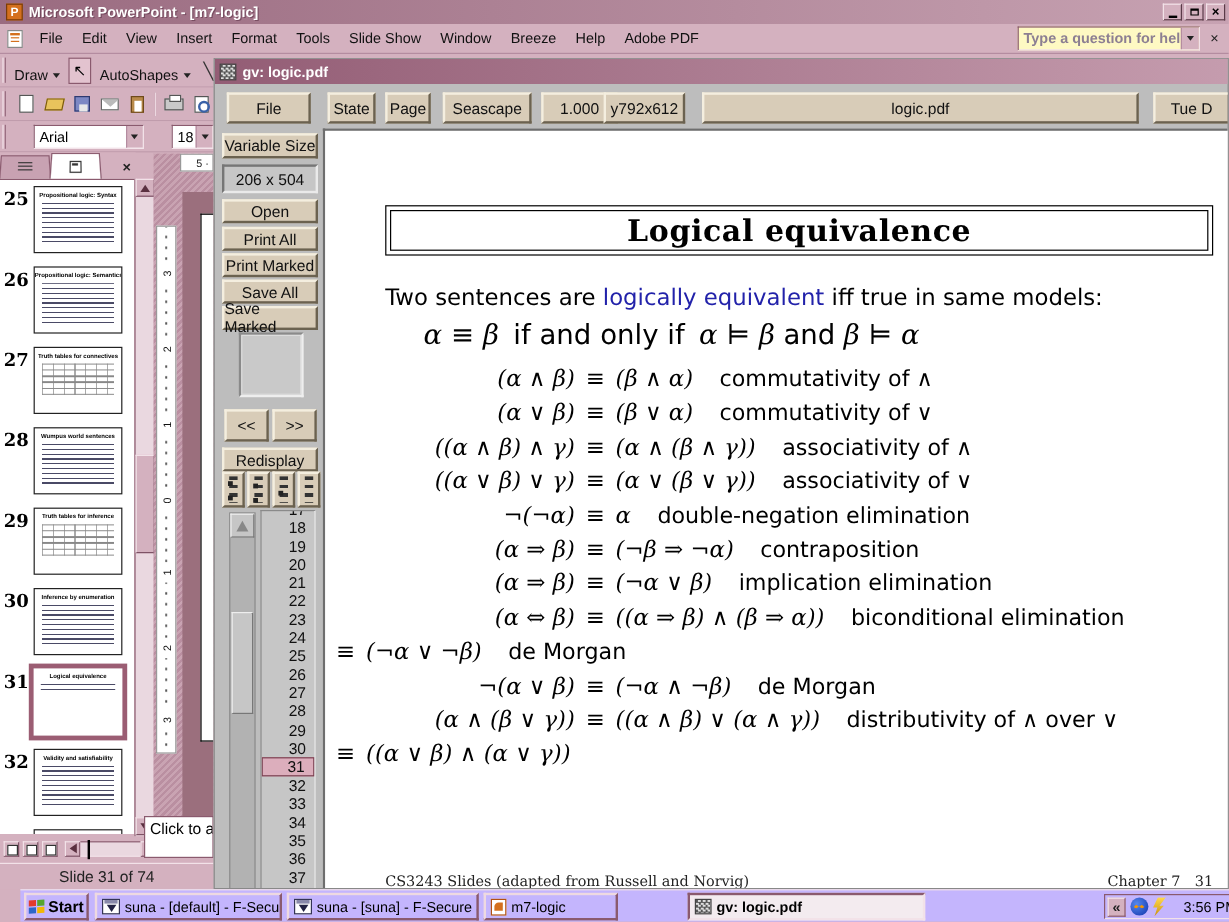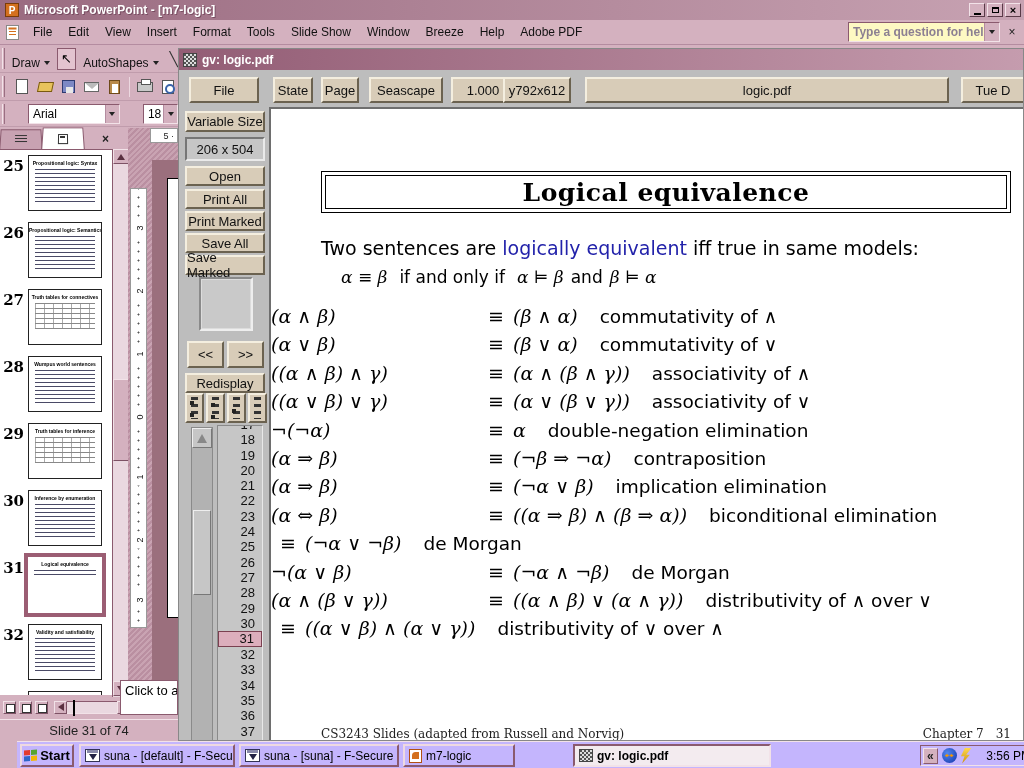--- a/index.html
+++ b/index.html
@@ -165,27 +165,27 @@
   .gv-view { position:absolute; left:90px; top:58px; width:756px; height:635px;
      border:2px solid; border-color:#6e6e6e #e8e8e8 #e8e8e8 #6e6e6e; background:#fff; overflow:hidden; }
 
   
   .pdf { position:absolute; inset:0; background:#fff; color:#000; }
   .pdf-titlebox { position:absolute; left:50px; top:62px; width:690px; height:42px; border:1px solid #000; padding:3px; }
   .pdf-titlebox-in { width:100%; height:100%; border:1px solid #000; display:flex; align-items:center; justify-content:center;
      font:bold 25px "DejaVu Serif",serif; letter-spacing:.5px; }
   .pdf-intro { position:absolute; left:50px; top:128px; font-size:19px; font-family:"DejaVu Sans",sans-serif; }
   .hl-blue { color:#2222aa; }
-  .pdf-iff { position:absolute; left:70px; top:158px; font-size:17px; font-family:"DejaVu Sans",sans-serif; }
+  .pdf-iff { position:absolute; left:82px; top:158px; font-size:23px; font-family:"DejaVu Sans",sans-serif; }
   .m { font-family:"DejaVu Serif",serif; font-style:italic; }
   .pdf-iff .t { margin:0 12px; }
   .pdf-iff .t2 { margin:0 7px; }
   .eqtable { position:absolute; left:0; top:196px; width:756px; }
   .eqrow { display:flex; align-items:baseline; height:28.4px; font-size:19px; }
-  .eqrow .lhs { width:208px; white-space:pre; }
+  .eqrow .lhs { width:208px; text-align:right; white-space:pre; }
   .eqrow .eqs { width:34px; text-align:center; }
   .eqrow .rhs { white-space:pre; }
   .eqrow .lbl { margin-left:22px; font-family:"DejaVu Sans",sans-serif; font-size:18.5px; }
   .pdf-footer { position:absolute; left:0; top:618px; width:740px; display:flex;
      font:12px "DejaVu Serif",serif; color:#222; }
   .pdf-footer .fl { margin-left:50px; }
   .pdf-footer .fr { margin-left:auto; display:flex; gap:12px; }
 
   
   .taskbar { left:17px; top:741px; width:1024px; height:27px; background:#c4b5fd; border-top:1px solid #f2e2e8; }
@@ -623,21 +623,20 @@
           </div>
         <div class="eqrow">
             <span class="lhs m">(α ∧ (β ∨ γ))</span>
             <span class="eqs m">≡</span>
             <span class="rhs m">((α ∧ β) ∨ (α ∧ γ))</span>
             <span class="lbl">distributivity of ∧ over ∨</span>
           </div>
         <div class="eqrow">
             <span class="eqs m">≡</span>
             <span class="rhs m">((α ∨ β) ∧ (α ∨ γ))</span>
-            <span class="lbl">distributivity of ∨ over ∧</span>
           </div>
       </div>
 
       <div class="pdf-footer">
         <span class="fl">CS3243 Slides (adapted from Russell and Norvig)</span>
         <span class="fr">
             <span>Chapter 7</span>
             <span>31</span>
           </span>
       </div>

